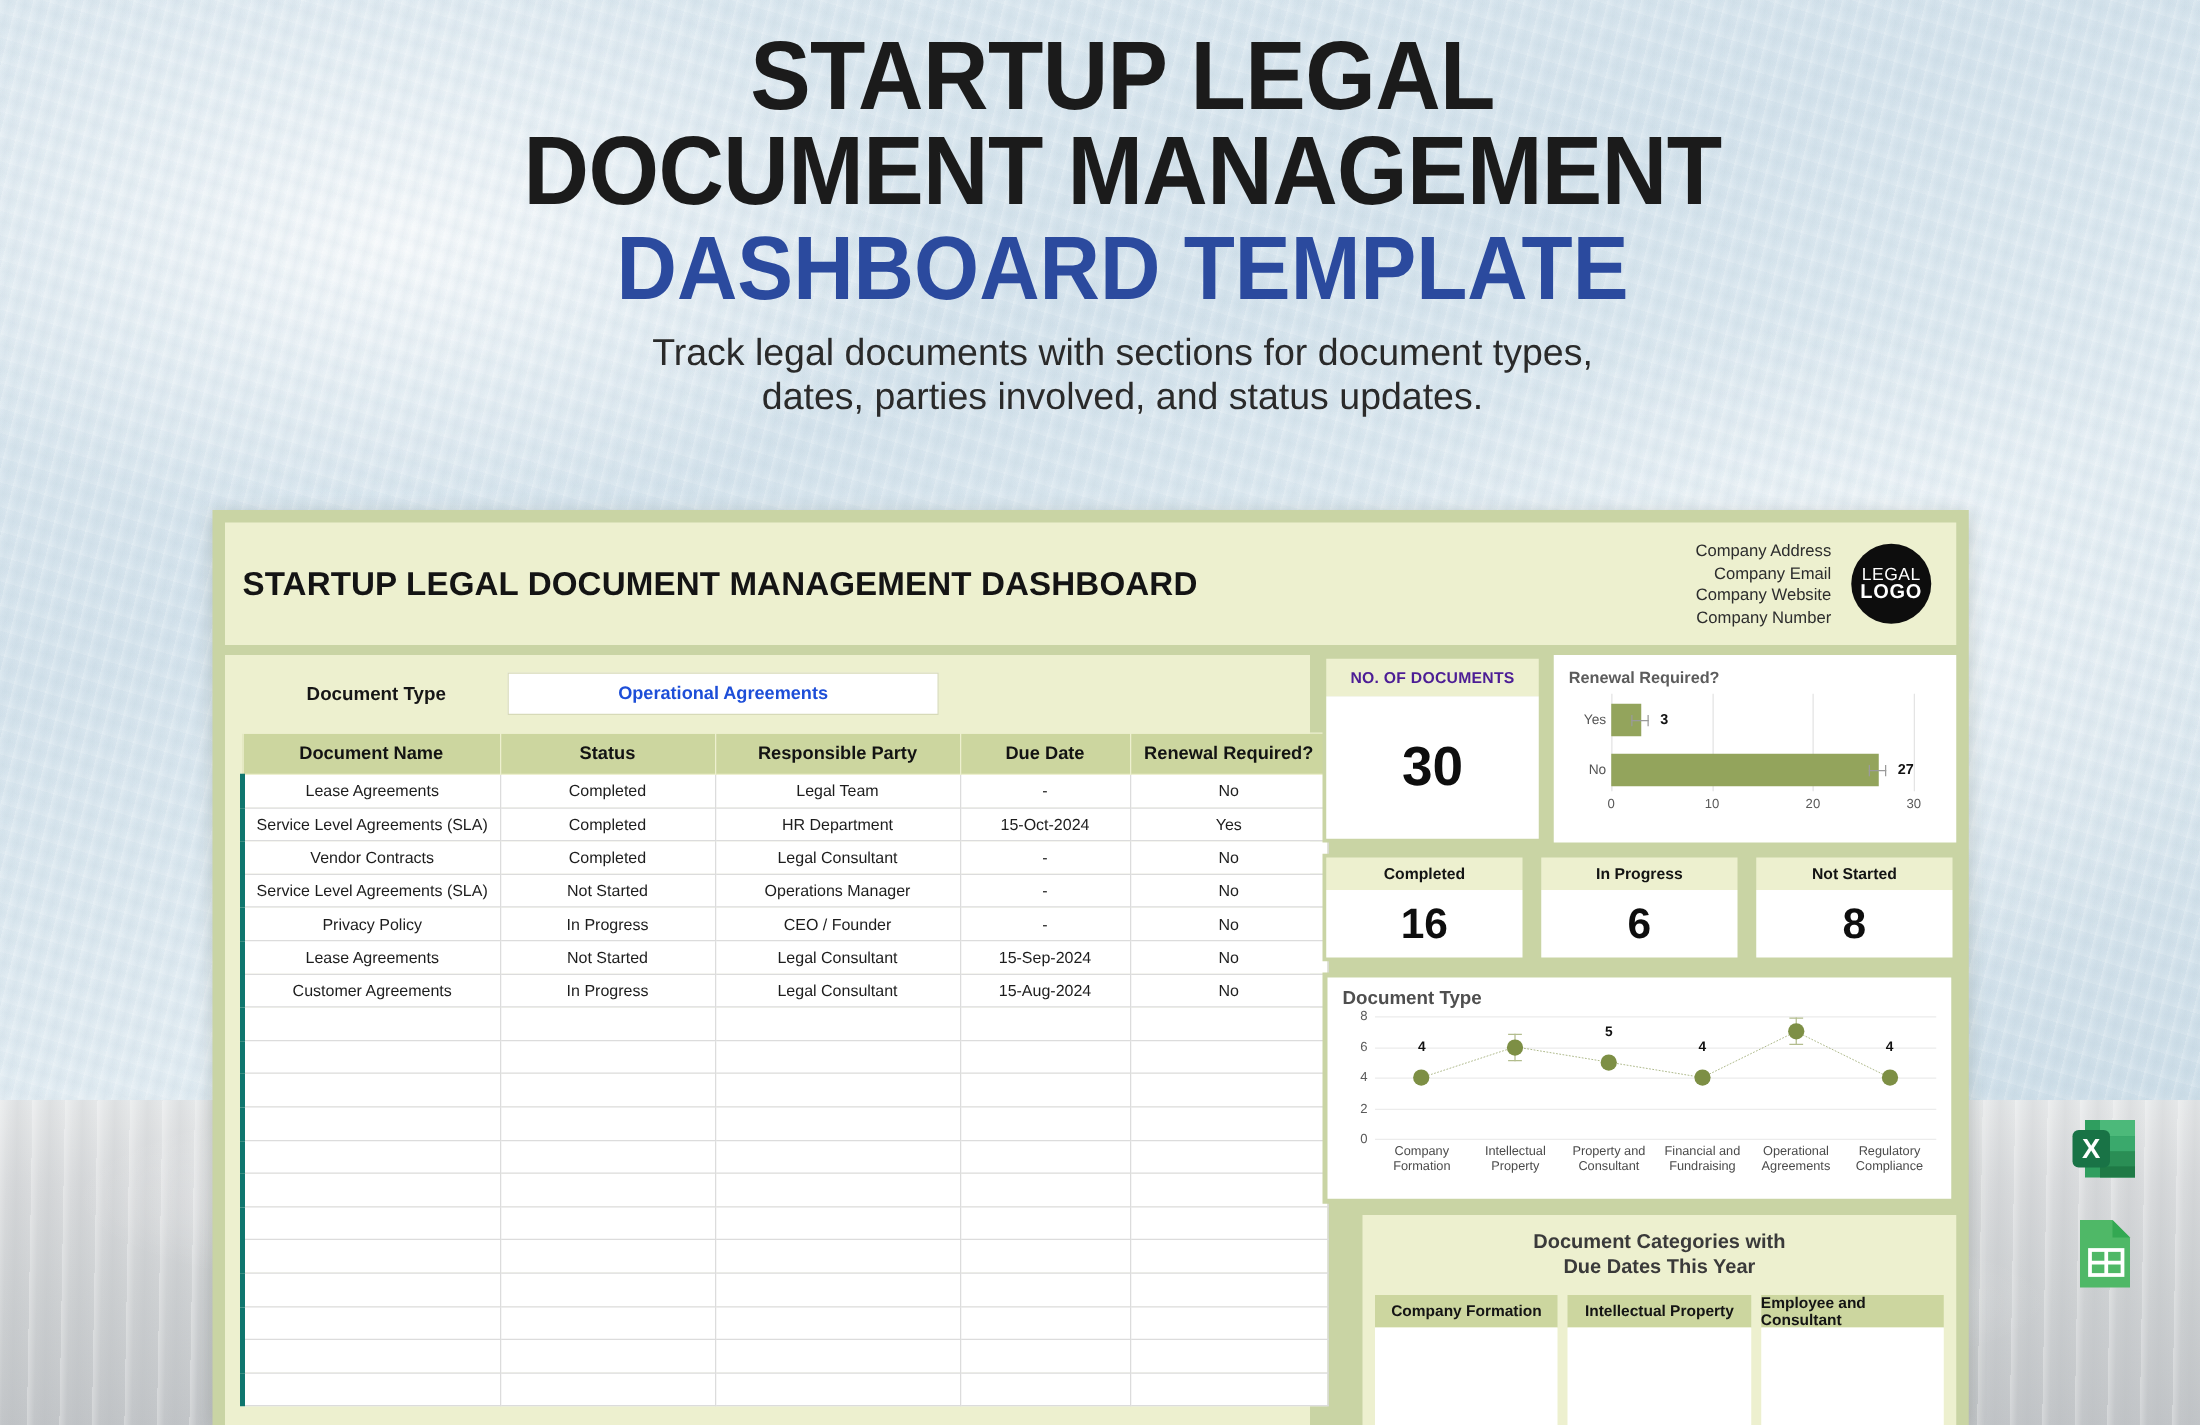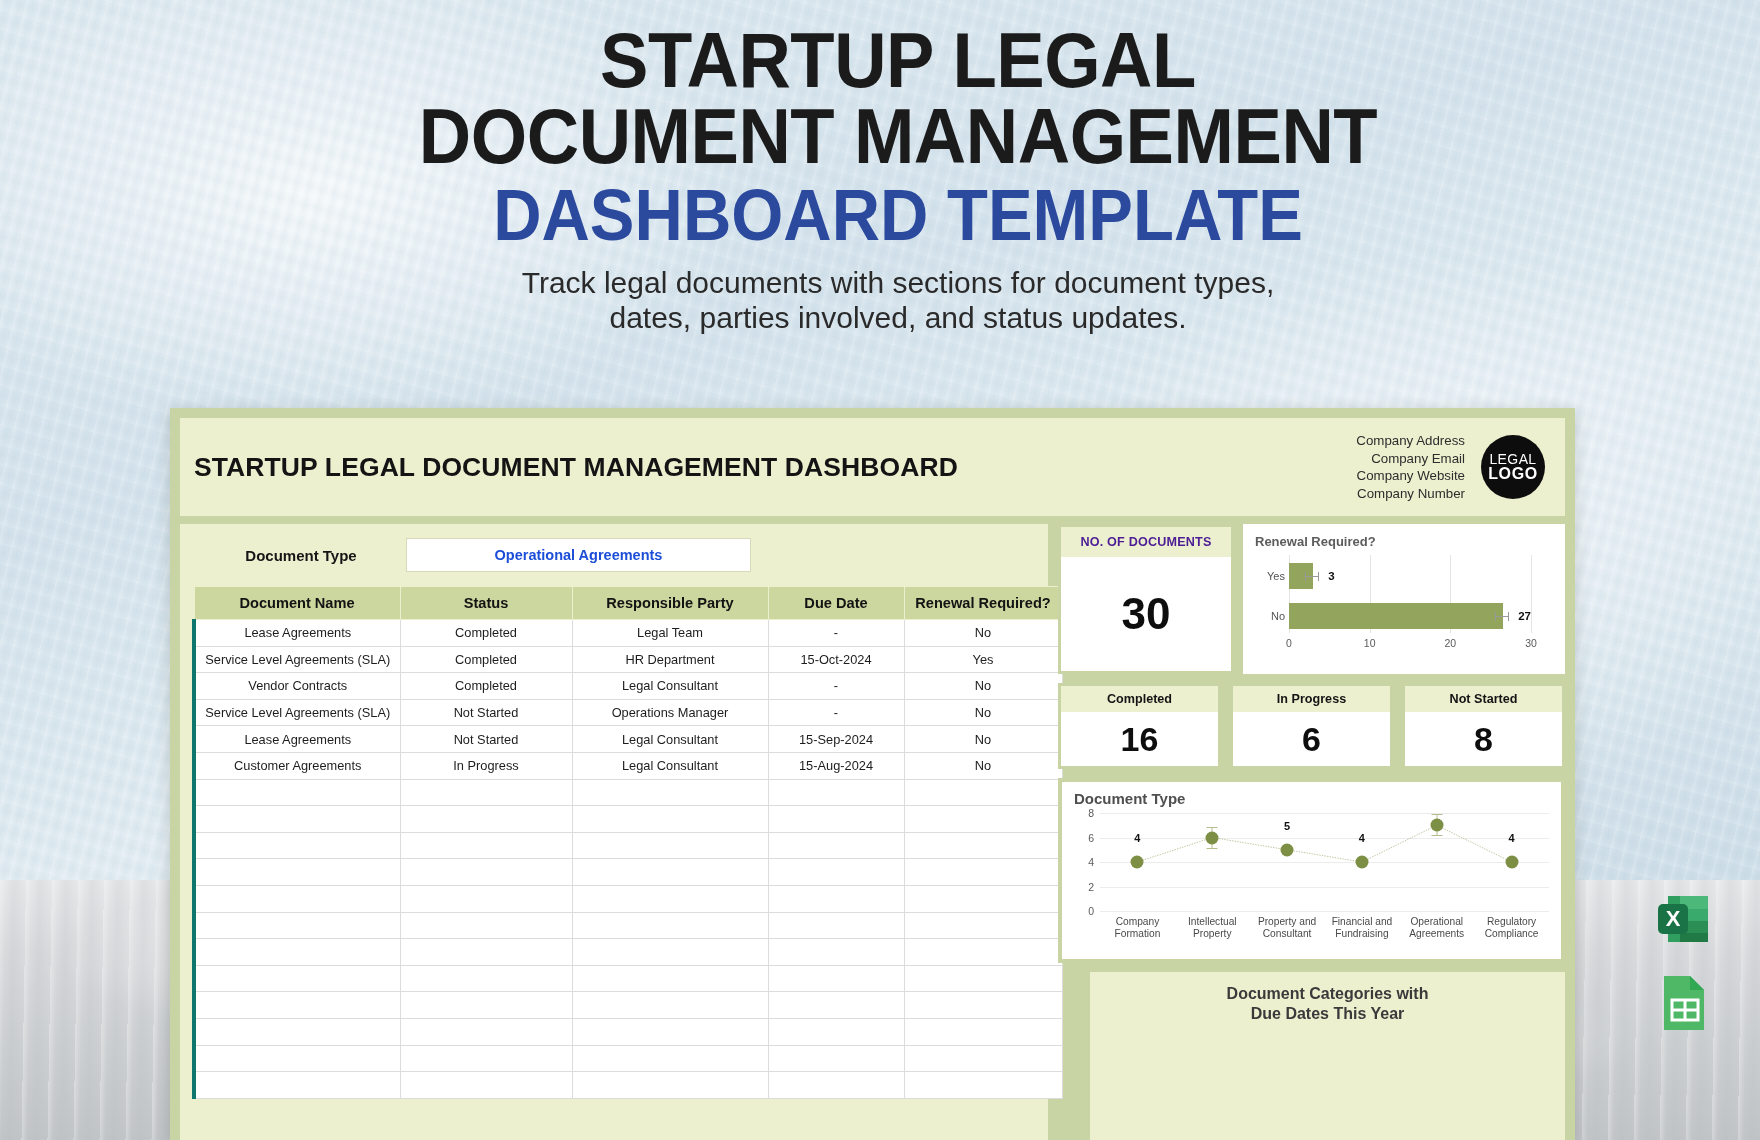--- a/index.html
+++ b/index.html
@@ -425,20 +425,27 @@
               <td>Vendor Contracts</td>
               <td>Completed</td>
               <td>Legal Consultant</td>
               <td>-</td>
               <td>No</td>
             </tr>
             <tr>
               <td>Service Level Agreements (SLA)</td>
               <td>Not Started</td>
               <td>Operations Manager</td>
+              <td>-</td>
+              <td>No</td>
+            </tr>
+            <tr>
+              <td>Privacy Policy</td>
+              <td>In Progress</td>
+              <td>CEO / Founder</td>
               <td>-</td>
               <td>No</td>
             </tr>
             <tr>
               <td>Lease Agreements</td>
               <td>Not Started</td>
               <td>Legal Consultant</td>
               <td>15-Sep-2024</td>
               <td>No</td>
             </tr>
@@ -646,20 +653,34 @@
               </div>
             </div>
         </div>
       </div>
 
       <div class="cat-section">
         <div class="cat-title">
           <div>Document Categories with</div>
           <div>Due Dates This Year</div>
         </div>
+        <div class="cat-cols">
+          <div class="cat-col">
+            <div class="cap">Company Formation</div>
+            <div class="body"></div>
+          </div>
+          <div class="cat-col">
+            <div class="cap">Intellectual Property</div>
+            <div class="body"></div>
+          </div>
+          <div class="cat-col">
+            <div class="cap">Employee and Consultant</div>
+            <div class="body"></div>
+          </div>
+        </div>
       </div>
 
     </div>
   </div>
 </div>
 
 <div class="format-icons">
   <div class="icon-excel">
     <svg width="62" height="62" viewBox="0 0 62 62">
       <rect x="14" y="8" width="40" height="46" fill="#2f9e5f"></rect>

